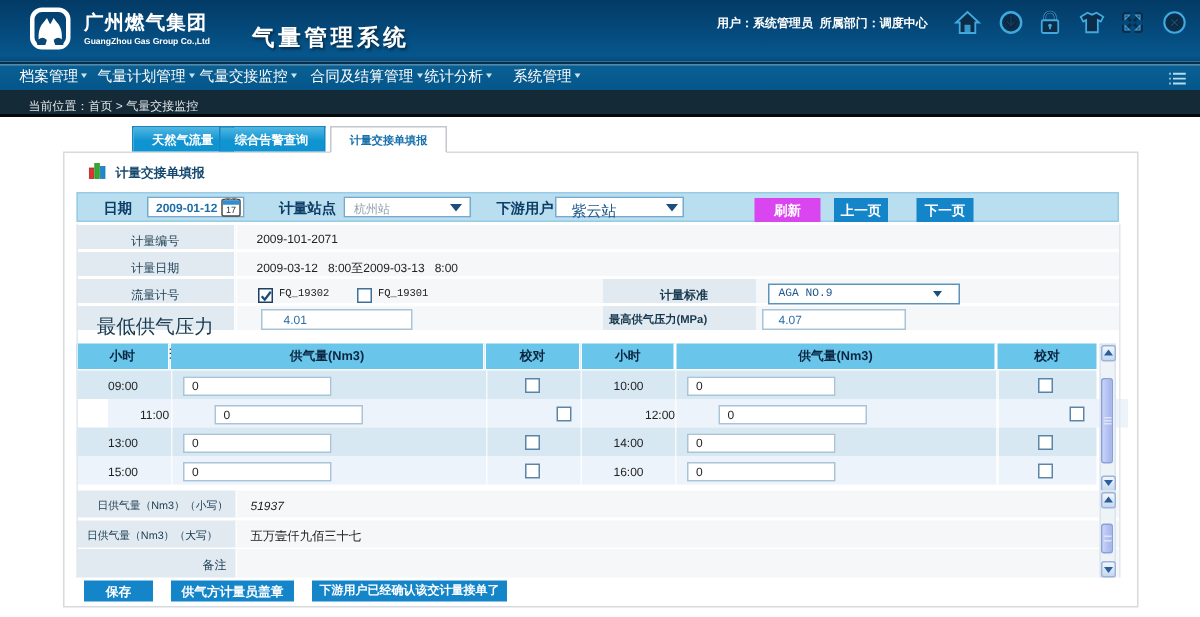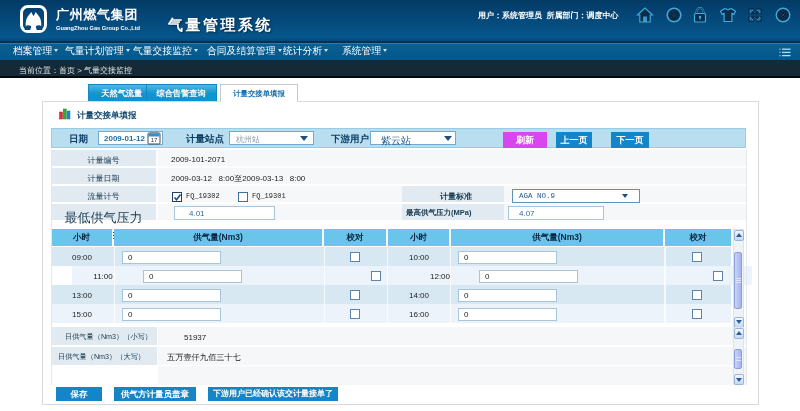--- a/index.html
+++ b/index.html
@@ -297,29 +297,32 @@
   <div class="sbtn abs" style="left:733.5px;top:316.5px;">
       <span class="sarr sdn"></span>
     </div>
 
   <div class="irow rowline" style="top:327px; height:19px;">
     <div class="ilabel" style="width:107px;">
         <div style="text-align:right;padding-right:5px;font-size:7.2px;">日供气量（Nm3）（小写）</div>
       </div>
     <div class="ival"></div>
   </div>
-  <span class="vtext" style="left:184px;top:333px;">51937</span>
+  <span class="vtext" style="left:167px;top:333px;font-style:italic;">51937</span>
   <div class="irow rowline" style="top:346.5px; height:19px;">
     <div class="ilabel" style="width:107px;">
         <div style="padding-right:5px;font-size:7.2px;">日供气量（Nm3）（大写）</div>
       </div>
     <div class="ival"></div>
   </div>
   <span class="vtext" style="left:167px;top:352px;font-size:8.2px;">五万壹仟九佰三十七</span>
   <div class="irow" style="top:366px; height:19px;">
+    <div class="ilabel" style="width:107px;">
+        <div style="text-align:right;padding-right:6px;">备注</div>
+      </div>
     <div class="ival"></div>
   </div>
 
   <div class="sbar abs" style="top:327px; height:58px;"></div>
   <div class="sbtn abs" style="left:733.5px;top:327.5px;">
       <span class="sarr sup"></span>
     </div>
   <div class="sthumb abs" style="left:734px;top:349px;height:20px;"></div>
   <div class="abs" style="left:735.5px;top:357px;width:5px;height:1px;background:#dde4fb;"></div>
   <div class="abs" style="left:735.5px;top:360px;width:5px;height:1px;background:#dde4fb;"></div>

